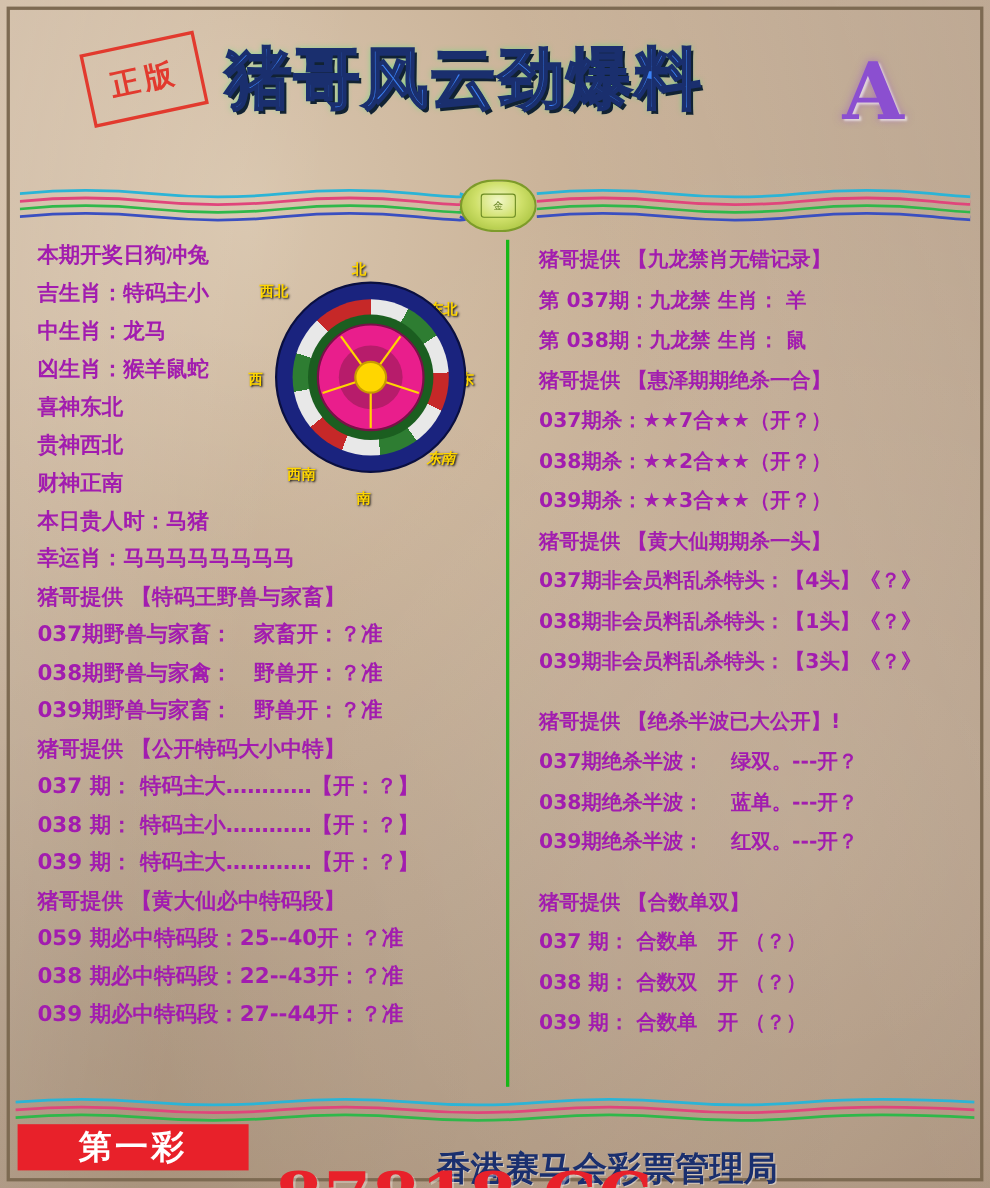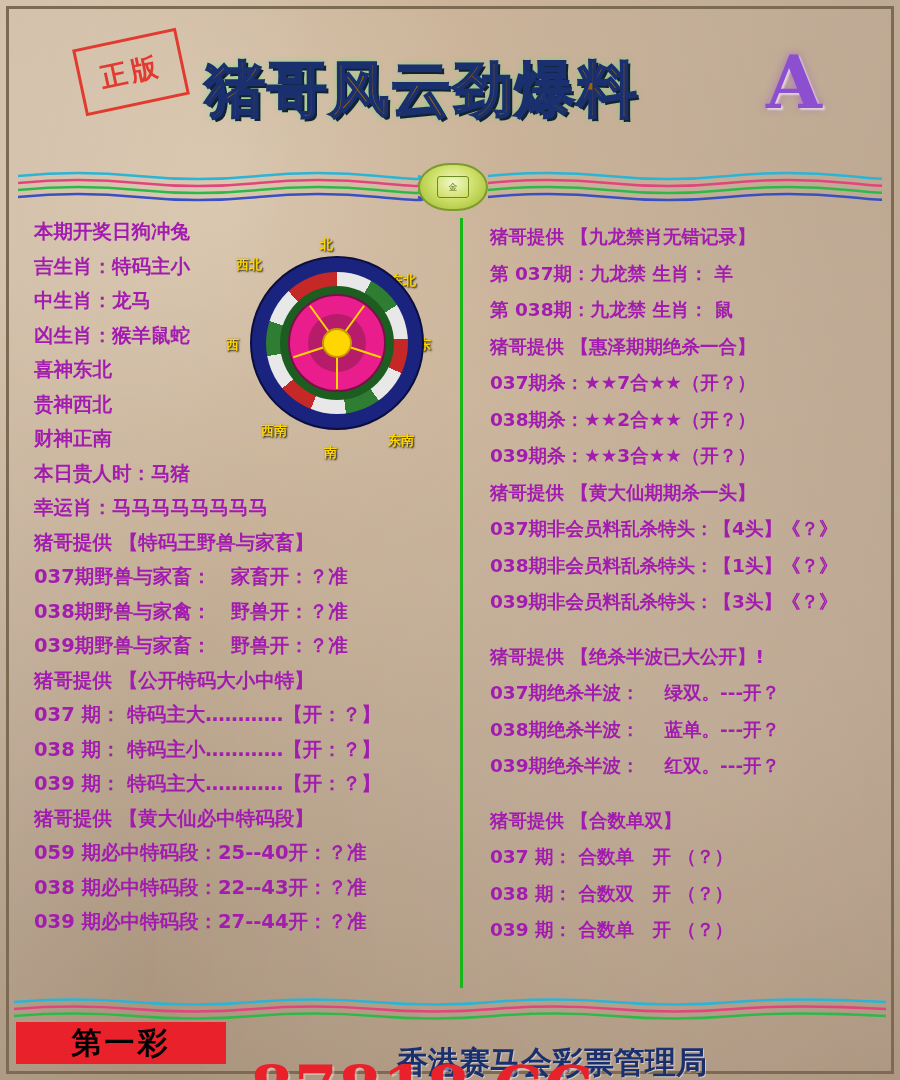--- a/index.html
+++ b/index.html
@@ -26,24 +26,24 @@
 
   
   .stamp{
     position:absolute;left:78px;top:38px;width:100px;height:62px;
     border:3px solid #e23a2e;transform:rotate(-12deg);
     display:flex;align-items:center;justify-content:center;
     color:#e23a2e;font-size:27px;font-weight:bold;letter-spacing:4px;
     font-family:"DejaVu Sans",sans-serif;
   }
   .title{
-    position:absolute;left:205px;top:50px;
+    position:absolute;left:205px;top:32px;
     font-size:60px;font-weight:bold;letter-spacing:2px;
     font-family:"DejaVu Sans",sans-serif;
-    color:#a16207;
+    color:#3b82f6;
     -webkit-text-stroke:2px #1a2f6e;
     text-shadow:3px 3px 0 #123,  0 0 6px rgba(0,255,90,.5);
   }
   .bigA{
     position:absolute;left:766px;top:40px;font-size:72px;font-weight:bold;
     font-family:"DejaVu Serif",serif;
     color:#8b4fd0;text-shadow:2px 2px 2px rgba(255,255,255,.6), 0 0 8px rgba(140,60,210,.5);
   }
 
   
@@ -93,21 +93,21 @@
     width:26px;height:26px;border-radius:50%;background:#ffd600;border:2px solid #c79a00;}
   .spoke{position:absolute;left:50%;top:50%;width:2px;height:46px;background:#ffd600;
     transform-origin:0 0;}
   .dir{position:absolute;color:#ffd600;font-size:13px;font-weight:bold;
     text-shadow:1px 1px 2px #000;}
 
   
   .botwave{position:absolute;left:14px;top:996px;width:872px;height:28px;}
   .redbar{
     position:absolute;left:16px;top:1022px;width:210px;height:42px;background:#e8212a;
-    color:#000000;font-size:30px;font-weight:bold;letter-spacing:3px;
+    color:#ffffff;font-size:30px;font-weight:bold;letter-spacing:3px;
     display:flex;align-items:center;justify-content:center;font-family:"DejaVu Sans",sans-serif;
   }
   .site{
     position:absolute;left:250px;top:1008px;font-size:62px;font-weight:bold;
     color:#e8212a;font-family:"DejaVu Serif",serif;letter-spacing:1px;
     text-shadow:2px 2px 0 rgba(255,255,255,.35);
     margin-top:44px;
   }
   .botline{
     position:absolute;left:232px;top:1030px;width:640px;text-align:center;
@@ -140,21 +140,21 @@
 <div class="medal">
   <div class="inner">金</div>
 </div>
 
 <div class="divider"></div>
 
 <div class="wheel-wrap">
   <div class="dir" style="left:92px;top:0px;">北</div>
   <div class="dir" style="left:162px;top:36px;">东北</div>
   <div class="dir" style="left:190px;top:100px;">东</div>
-  <div class="dir" style="left:160px;top:196px;">东南</div>
+  <div class="dir" style="left:160px;top:172px;font-style:italic;">东南</div>
   <div class="dir" style="left:96px;top:208px;">南</div>
   <div class="dir" style="left:10px;top:186px;margin-left:23px;">西南</div>
   <div class="dir" style="left:-2px;top:100px;">西</div>
   <div class="dir" style="left:8px;top:20px;">西北</div>
 
   <div class="wheel">
     <div class="ring2"></div>
     <div class="ring3"></div>
     <div class="ring4"></div>
     <div class="ring5"></div>

